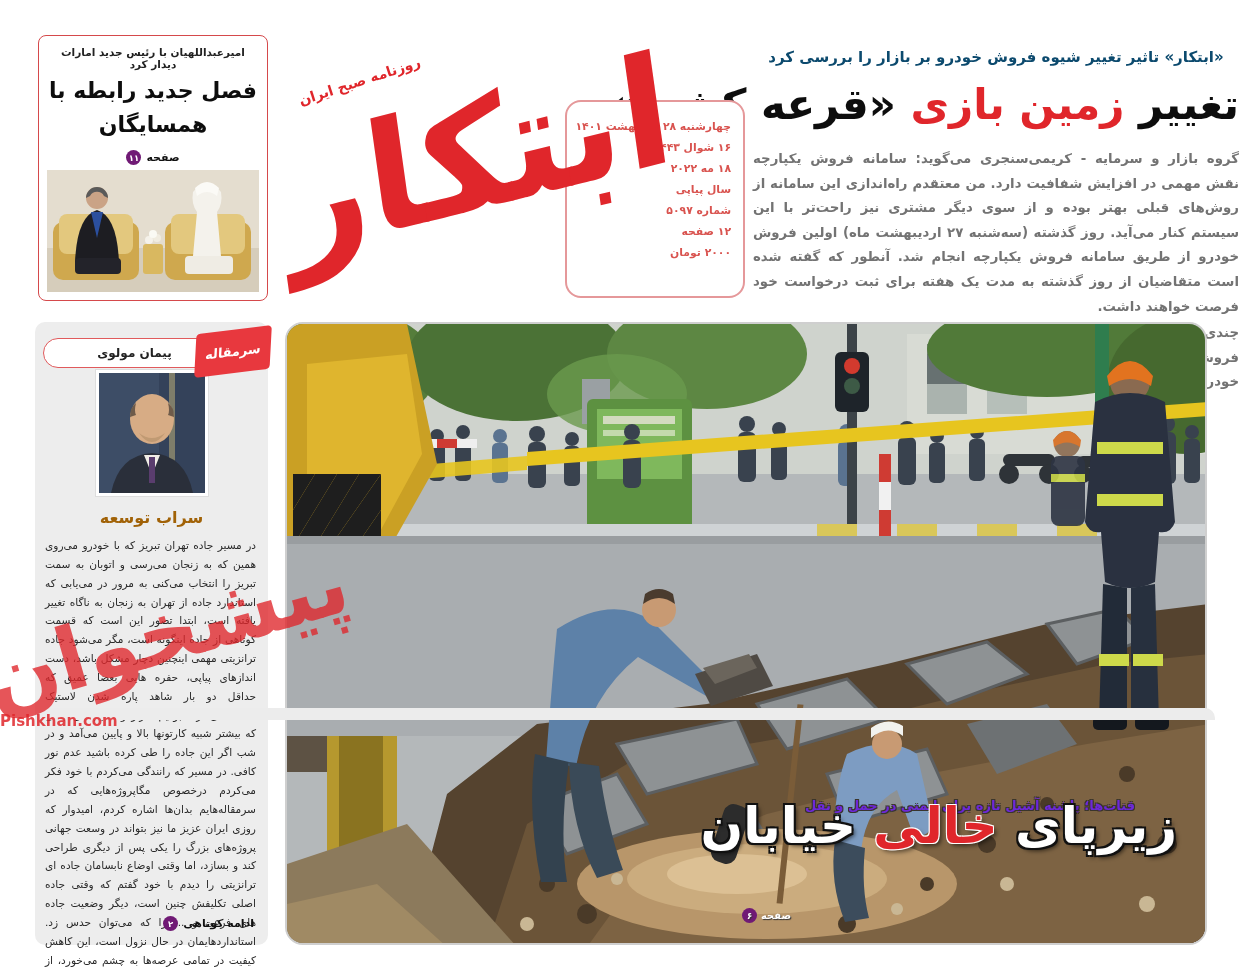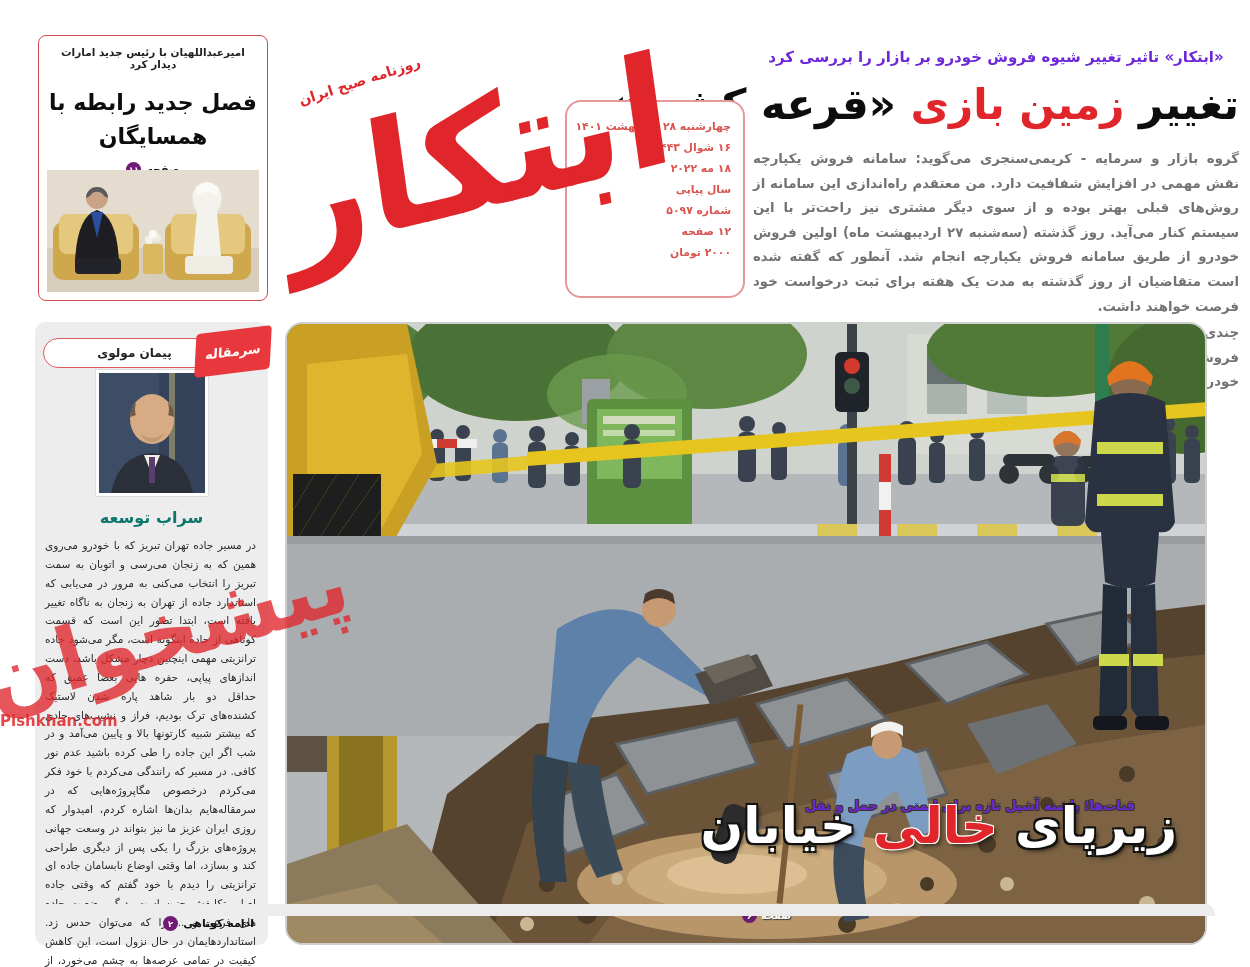--- a/index.html
+++ b/index.html
@@ -1,25 +1,25 @@
 <!DOCTYPE html>
 <html lang="fa"><head>
 <meta charset="utf-8">
 <style>
   * { margin:0; padding:0; box-sizing:border-box; }
   html,body { width:1250px; height:967px; background:#ffffff;
     font-family:"DejaVu Sans", sans-serif; overflow:hidden; }
-  .page { position:relative; width:1250px; height:916px; background:#fff; }
+  .page { position:relative; width:1250px; height:720px; background:#fff; }
 
   
   .tl-box { position:absolute; left:38px; top:35px; width:230px; height:266px;
     border:1.5px solid #d5494b; border-radius:8px; padding:10px 8px 8px;
     direction:rtl; text-align:center; background:#fff; }
   .tl-kicker { font-size:10.5px; font-weight:bold; color:#222; }
-  .tl-headline { font-size:22px; font-weight:900; color:#0d0d0d; line-height:1.55; margin-top:16px; }
+  .tl-headline { font-size:22px; font-weight:900; color:#0d0d0d; line-height:1.55; margin-top:4px; }
   .pageref { display:inline-flex; align-items:center; gap:5px; font-size:11px; font-weight:bold; color:#111; }
   .tl-pageref { margin-top:4px; }
   .badge { display:inline-flex; align-items:center; justify-content:center;
     width:15px; height:15px; border-radius:50%; background:#701a75; color:#fff;
     font-size:8.5px; font-weight:bold; }
   .tl-photo { position:absolute; left:8px; right:8px; bottom:8px; height:122px; overflow:hidden; }
 
   
   .logo-wrap { position:absolute; left:268px; top:28px; width:360px; height:290px; pointer-events:none; z-index:3; }
   .logo-text { position:absolute; left:10px; top:30px; width:340px; text-align:center;
@@ -29,21 +29,21 @@
     color:#e0262b; transform:rotate(-18deg); direction:rtl; }
 
   
   .date-box { position:absolute; left:565px; top:100px; width:180px; height:198px;
     border:2px solid #e5989a; border-radius:16px; padding:14px 12px 0 0;
     direction:rtl; text-align:right; z-index:1; background:#fff; }
   .date-line { font-size:10.8px; color:#d9534f; font-weight:bold; line-height:1.95; }
 
   
   .lead { position:absolute; left:753px; top:48px; width:486px; direction:rtl; }
-  .lead-kicker { text-align:center; font-size:15px; font-weight:bold; color:#6d28d9; }
+  .lead-kicker { text-align:center; font-size:15px; font-weight:bold; color:#0c4a6e; }
   .lead-headline { text-align:center; font-size:42px; font-weight:900; color:#0d0d0d;
     margin-top:14px; white-space:nowrap; letter-spacing:-1px; }
   .lead-headline .red { color:#e0262b; }
   .lead-body { margin-top:18px; font-size:13.3px; font-weight:600; color:#737373;
     text-align:justify; line-height:1.85; }
   .lead-body + .lead-body { margin-top:2px; }
   .lead-more { margin-top:8px; text-align:left; }
   .lead-more .pageref { font-size:11.5px; }
 
   
@@ -53,21 +53,21 @@
     font-size:13px; font-weight:bold; padding:14px 10px; border-radius:4px;
     transform:rotate(-7deg) skewX(-10deg); z-index:2; }
   .author-pill { position:absolute; top:16px; right:42px; left:8px; height:30px;
     background:#fff; border:1.5px solid #e05a5c; border-radius:16px;
     display:flex; align-items:center; justify-content:center;
     font-size:12px; font-weight:bold; color:#222; }
   .author-photo { position:absolute; top:48px; left:50%; transform:translateX(-50%);
     width:112px; height:126px; border:3px solid #fff; box-shadow:0 0 0 1px #ddd;
     overflow:hidden; background:#37455a; z-index:1; }
   .ed-title { position:absolute; top:186px; left:0; right:0; text-align:center;
-    font-size:16px; font-weight:900; color:#0f766e; }
+    font-size:16px; font-weight:900; color:#a16207; }
   .ed-body { position:absolute; top:214px; left:10px; right:12px; font-size:10.6px;
     color:#2a2a2a; text-align:justify; line-height:1.78; }
   .ed-more { position:absolute; bottom:14px; right:14px; }
   .ed-more .pageref { font-size:11px; }
 
   
   .wm { position:absolute; z-index:6; pointer-events:none; }
   .wm-fa { left:-18px; top:600px; font-size:86px; font-weight:900; color:#e0262b;
     opacity:.78; transform:rotate(-16deg); width:240px; text-align:center; }
   .wm-en { left:0px; top:712px; font-size:15px; font-weight:bold; color:#e0262b; opacity:.85; }

